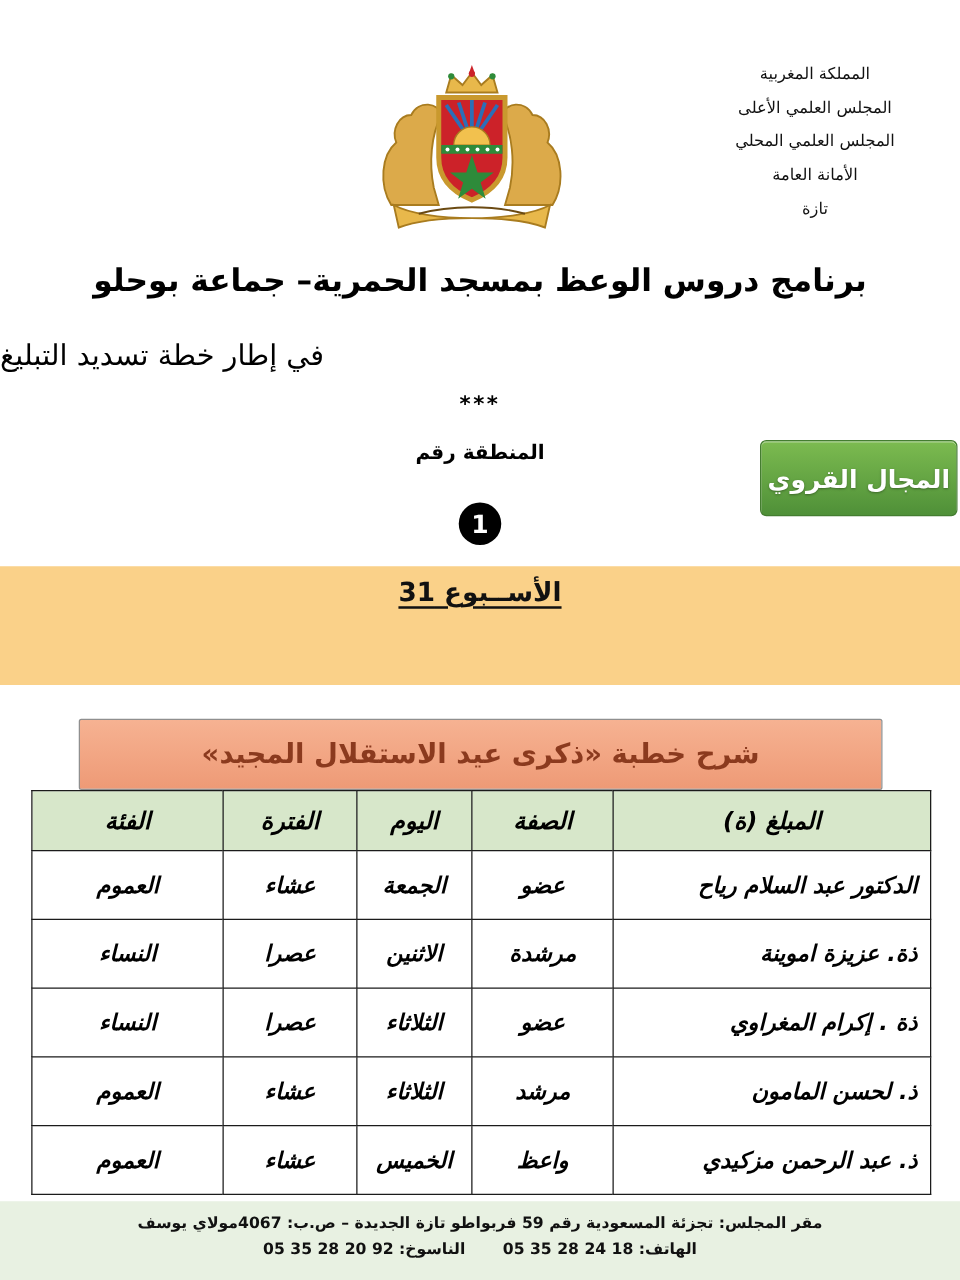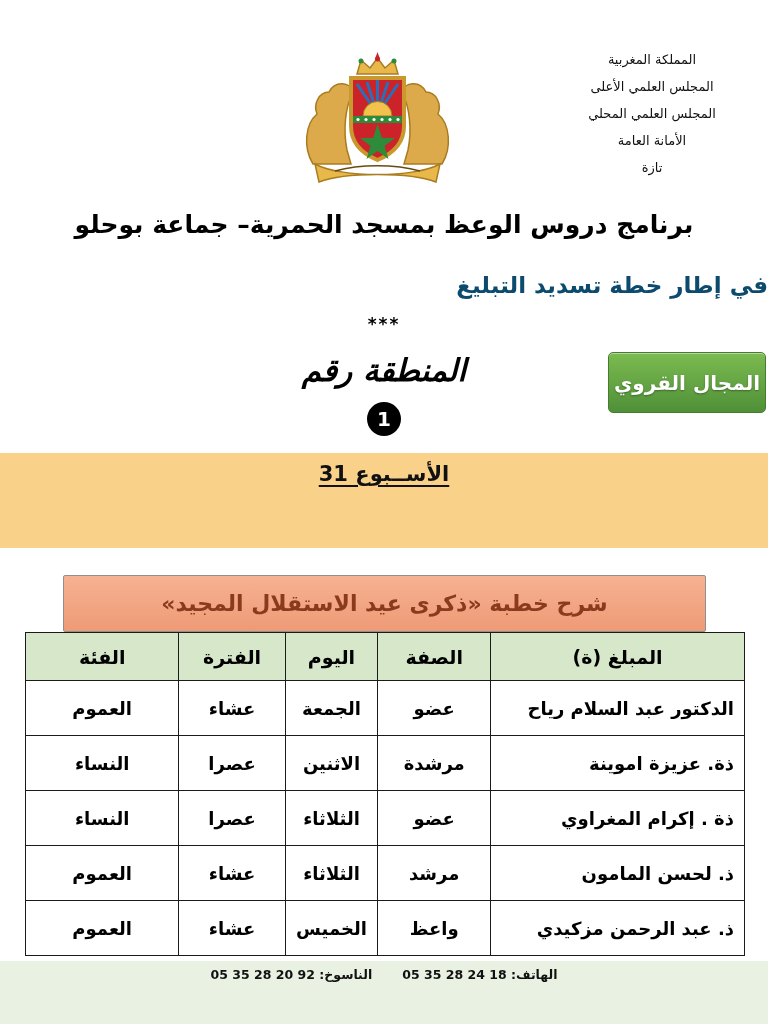--- a/index.html
+++ b/index.html
@@ -7,23 +7,23 @@
   body { font-family:"DejaVu Sans", sans-serif; background:#ffffff; position:relative; overflow:hidden; }
   .page { position:absolute; inset:0; background:#ffffff; }
 
   
   .org-block { position:absolute; top:46px; right:6px; width:220px; text-align:center; color:#111; }
   .org-line { font-size:13px; line-height:27px; font-weight:500; }
   .emblem { position:absolute; top:52px; left:295px; width:165px; height:142px; }
 
   
   .title1 { position:absolute; top:210px; left:0; right:0; text-align:center; font-size:25px; font-weight:800; color:#000; }
-  .title2 { position:absolute; top:272px; left:0; right:0; text-align:right; font-size:23px; font-weight:700; color:#0c4a6e; }
+  .title2 { position:absolute; top:272px; left:0; right:0; text-align:left; font-size:23px; font-weight:400; color:#000000; }
   .stars  { position:absolute; top:314px; left:0; right:0; text-align:center; font-size:17px; font-weight:800; letter-spacing:2px; }
-  .zone-label { position:absolute; top:352px; left:0; right:0; text-align:center; font-size:31px; font-weight:800;font-style:italic; }
+  .zone-label { position:absolute; top:352px; left:0; right:0; text-align:center; font-size:16px; font-weight:800; }
   .zone-circle { position:absolute; top:402px; left:calc(50% - 17px); width:34px; height:34px; background:#000;
                  border-radius:50%; color:#fff; font-size:20px; font-weight:800; display:flex; align-items:center; justify-content:center; }
 
   .badge { position:absolute; top:352px; right:2px; width:158px; height:61px; border-radius:5px;
            background:linear-gradient(#7cbb50, #4f9038); border:1px solid #447d30;
            box-shadow:inset 0 1px 0 rgba(255,255,255,.45);
            display:flex; align-items:center; justify-content:center;
            color:#fff; font-size:20px; font-weight:800; text-shadow:0 1px 2px rgba(0,0,0,.35); }
 
   
@@ -32,21 +32,21 @@
   .date-line { margin-top:10px; font-size:19px; font-weight:800; text-decoration:underline; text-decoration-thickness:2px; text-underline-offset:4px; white-space:nowrap; }
 
   
   .subject-band { position:absolute; top:558px; left:63px; width:643px; height:57px;
                   background:linear-gradient(#f6b292, #ee9a76); border:1px solid #8f8f8f; border-radius:2px;
                   display:flex; align-items:center; justify-content:center;
                   font-size:22px; font-weight:700; color:#8b3a1e;margin-top:17px; }
 
   
   .sched { position:absolute; top:632px; left:25px; width:720px; border-collapse:collapse; table-layout:fixed; }
-  .sched th, .sched td { border:1.6px solid #1b1b1b; color:#000; font-weight:800; text-align:center; vertical-align:middle; }
+  .sched th, .sched td { border:1.6px solid #1b1b1b; color:#000; font-weight:800; text-align:center; vertical-align:middle;font-style:italic; }
   .sched th { height:48px; background:#d7e7ca; font-size:19px; }
   .sched td { height:55px; background:#fff; font-size:18px; }
   .sched td.cell-name { text-align:right; padding-right:10px; font-size:18px;margin-top:22px; }
   col.c-name{width:35.1%;} col.c-role{width:15.6%;} col.c-day{width:12.8%;} col.c-time{width:14.7%;} col.c-aud{width:21.2%;}
 
   
   .footer { position:absolute; top:961px; left:0; width:768px; height:63px; background:#e8f1e2; text-align:center; color:#111; }
   .footer-address { margin-top:9px; font-size:12.5px; font-weight:700; }
   .footer-contacts { margin-top:6px; display:flex; justify-content:center; gap:30px; font-size:12.5px; font-weight:700; }
 </style>
@@ -166,19 +166,20 @@
         <td class="cell-name">ذ. عبد الرحمن مزكيدي</td>
         <td>واعظ</td>
         <td>الخميس</td>
         <td>عشاء</td>
         <td>العموم</td>
       </tr>
     </tbody>
   </table>
 
   <div class="footer">
+    <div class="footer-address">مقر المجلس: تجزئة المسعودية رقم 59 فربواطو تازة الجديدة – ص.ب: 4067مولاي يوسف</div>
     <div class="footer-contacts">
       <span>الهاتف: 18 24 28 35 05</span>
       <span>الناسوخ: 92 20 28 35 05</span>
     </div>
   </div>
 
 </div>
 
 </body></html>

